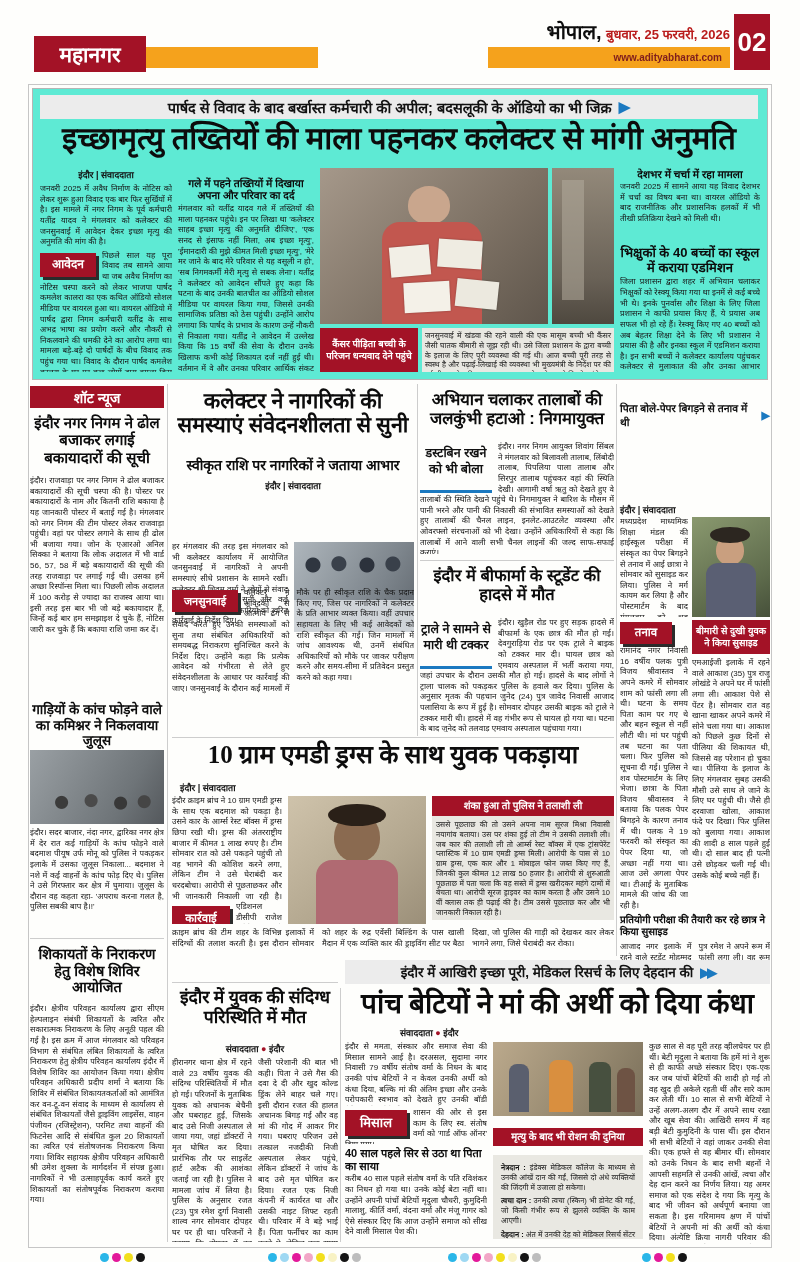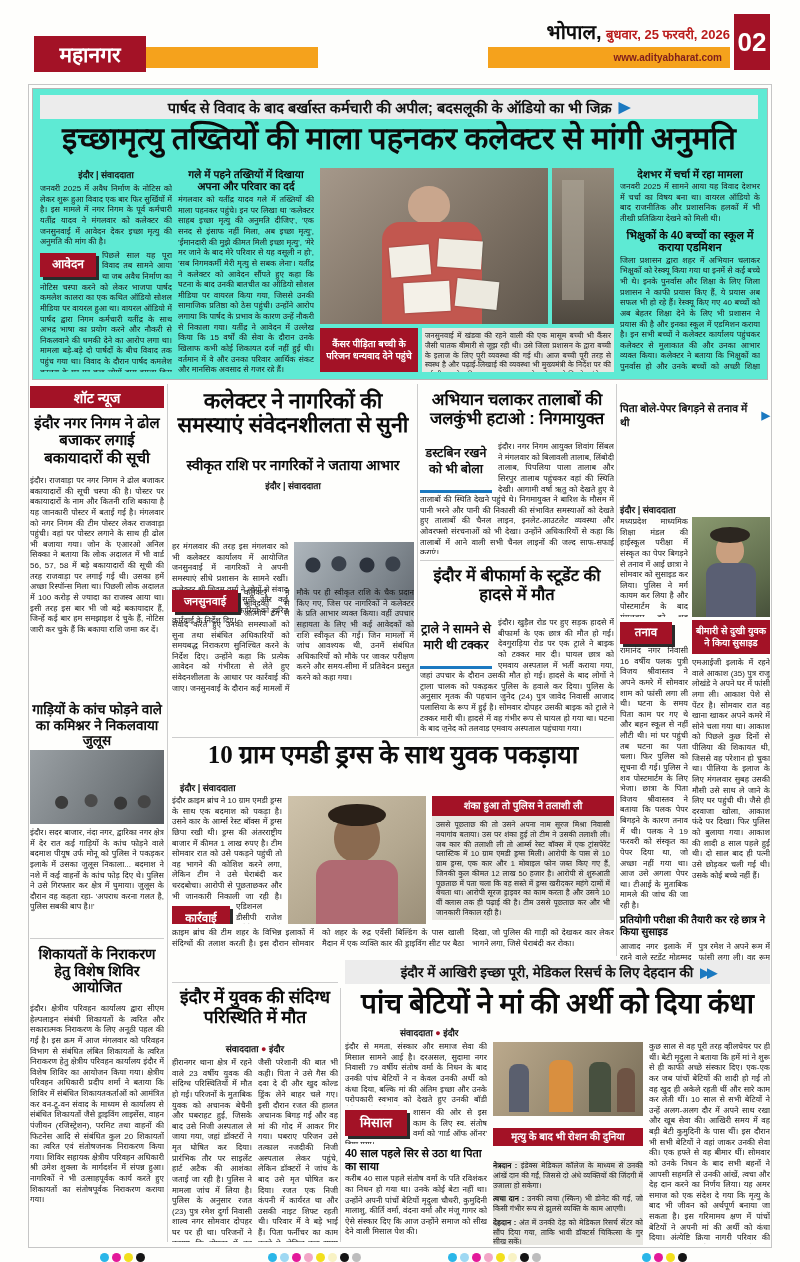--- a/index.html
+++ b/index.html
@@ -67,21 +67,21 @@
 
       <div style="width:132px;overflow:hidden;">
         <div class="byline center" style="margin-bottom:3px;">इंदौर | संवाददाता</div>
         <div class="bt">जनवरी 2025 में अवैध निर्माण के नोटिस को लेकर शुरू हुआ विवाद एक बार फिर सुर्खियों में है। इस मामले में नगर निगम के पूर्व कर्मचारी यतींद्र यादव ने मंगलवार को कलेक्टर की जनसुनवाई में आवेदन देकर इच्छा मृत्यु की अनुमति की मांग की है।</div>
         <div class="bt" style="margin-top:3px;">
           <span class="label-box flt-label" style="width:56px;height:24px;font-size:12px;">आवेदन</span>
           <span>पिछले साल यह पूरा विवाद तब सामने आया था जब अवैध निर्माण का नोटिस चस्पा करने को लेकर भाजपा पार्षद कमलेश कालरा का एक कथित ऑडियो सोशल मीडिया पर वायरल हुआ था। वायरल ऑडियो में पार्षद द्वारा निगम कर्मचारी यतींद्र के साथ अभद्र भाषा का प्रयोग करने और नौकरी से निकलवाने की धमकी देने का आरोप लगा था। मामला बड़े-बड़े दो पार्षदों के बीच विवाद तक पहुंच गया था। विवाद के दौरान पार्षद कमलेश कालरा के घर पर कुछ लोगों द्वारा हमला किए जाने की घटना भी सामने आई थी। इस पूरे प्रकरण में भाजपा पार्षद पीटू यादव के खिलाफ पार्टी स्तर पर कार्रवाई की गई थी, वहीं यतींद्र की नौकरी चली गई थी।</span>
         </div>
       </div>
 
-      <div style="width:136px;overflow:hidden;">
+      <div style="width:136px;overflow:hidden;margin-top:9px;">
         <div class="sans-hd center" style="font-size:10.5px;margin-bottom:3px;">गले में पहने तख्तियों में दिखाया अपना और परिवार का दर्द</div>
         <div class="bt">मंगलवार को यतींद्र यादव गले में तख्तियों की माला पहनकर पहुंचे। इन पर लिखा था 'कलेक्टर साहब इच्छा मृत्यु की अनुमति दीजिए', 'एक सनद से इंसाफ नहीं मिला, अब इच्छा मृत्यु', 'ईमानदारी की मुझे कीमत मिली इच्छा मृत्यु', 'मेरे मर जाने के बाद मेरे परिवार से यह वसूली न हो', 'सब निगमकर्मी मेरी मृत्यु से सबक लेना'। यतींद्र ने कलेक्टर को आवेदन सौंपते हुए कहा कि घटना के बाद उनकी बातचीत का ऑडियो सोशल मीडिया पर वायरल किया गया, जिससे उनकी सामाजिक प्रतिष्ठा को ठेस पहुंची। उन्होंने आरोप लगाया कि पार्षद के प्रभाव के कारण उन्हें नौकरी से निकाला गया। यतींद्र ने आवेदन में उल्लेख किया कि 15 वर्षों की सेवा के दौरान उनके खिलाफ कभी कोई शिकायत दर्ज नहीं हुई थी। वर्तमान में वे और उनका परिवार आर्थिक संकट और मानसिक अवसाद से गुजर रहे हैं।</div>
       </div>
 
       <div style="width:294px;">
         <div style="display:flex;gap:4px;">
           <div class="photo" style="width:228px;height:156px;background:linear-gradient(135deg,#a5988a,#7c7063 60%,#5f564c);">
             <div class="abs" style="left:88px;top:18px;width:42px;height:38px;border-radius:50% 50% 45% 45%;background:#c9a68d;"></div>
             <div class="abs" style="left:62px;top:54px;width:100px;height:102px;border-radius:18px 18px 0 0;background:#c2574f;"></div>
             <div class="abs" style="left:70px;top:78px;width:40px;height:30px;background:#f2efe6;transform:rotate(-5deg);box-shadow:0 0 2px #00000055;"></div>
@@ -95,21 +95,21 @@
         </div>
         <div style="display:flex;gap:4px;margin-top:4px;">
           <div class="cap-red" style="width:98px;height:44px;font-size:9.5px;padding:2px;box-sizing:border-box;">कैंसर पीड़िता बच्ची के परिजन धन्यवाद देने पहुंचे</div>
           <div class="greybox bt2" style="width:192px;height:44px;padding:3px;box-sizing:border-box;">जनसुनवाई में खंडवा की रहने वाली की एक मासूम बच्ची भी कैंसर जैसी घातक बीमारी से जूझ रही थी। उसे जिला प्रशासन के द्वारा बच्ची के इलाज के लिए पूरी व्यवस्था की गई थी। आज बच्ची पूरी तरह से स्वस्थ है और पढ़ाई-लिखाई की व्यवस्था भी मुख्यमंत्री के निर्देश पर की गई थी। उसके परिजन आभार व्यक्त करने कलेक्टर से मिलने पहुंचे।</div>
         </div>
       </div>
 
       <div style="width:140px;overflow:hidden;">
         <div class="sans-hd center" style="font-size:10.5px;margin-bottom:2px;">देशभर में चर्चा में रहा मामला</div>
         <div class="bt">जनवरी 2025 में सामने आया यह विवाद देशभर में चर्चा का विषय बना था। वायरल ऑडियो के बाद राजनीतिक और प्रशासनिक हलकों में भी तीखी प्रतिक्रिया देखने को मिली थी।</div>
-        <div class="sans-hd center" style="font-size:11px;margin:4px 0 2px;">भिक्षुकों के 40 बच्चों का स्कूल में कराया एडमिशन</div>
+        <div class="sans-hd center" style="font-size:13px;margin:21px 0 2px;">भिक्षुकों के 40 बच्चों का स्कूल में कराया एडमिशन</div>
         <div class="bt">जिला प्रशासन द्वारा शहर में अभियान चलाकर भिक्षुकों को रेस्क्यू किया गया था इनमें से कई बच्चे भी थे। इनके पुनर्वास और शिक्षा के लिए जिला प्रशासन ने काफी प्रयास किए हैं, ये प्रयास अब सफल भी हो रहे हैं। रेस्क्यू किए गए 40 बच्चों को अब बेहतर शिक्षा देने के लिए भी प्रशासन ने प्रयास की है और इनका स्कूल में एडमिशन कराया है। इन सभी बच्चों ने कलेक्टर कार्यालय पहुंचकर कलेक्टर से मुलाकात की और उनका आभार व्यक्त किया। कलेक्टर ने बताया कि भिक्षुकों का पुनर्वास हो और उनके बच्चों को अच्छी शिक्षा मिले। इसी कड़ी में आज 40 बच्चों का स्कूल में दाखिला कराया है, ताकि इन सभी का भविष्य उज्जवल हो सके।</div>
       </div>
     </div>
   </div>
 
   <div class="abs vline" style="left:167px;top:384px;height:858px;"></div>
   <div class="abs vline" style="left:417px;top:384px;height:352px;"></div>
   <div class="abs vline" style="left:616px;top:384px;height:572px;"></div>
   <div class="abs vline" style="left:340px;top:988px;height:254px;"></div>
   <div class="abs hline" style="left:30px;top:938px;width:134px;"></div>
@@ -244,21 +244,21 @@
     </div>
 
     <div style="width:150px;">
       <div class="photo" style="width:150px;height:74px;background:linear-gradient(120deg,#bba98c,#95886f 60%,#7a6f5a);">
         <div class="abs" style="left:56px;top:18px;width:24px;height:52px;border-radius:8px 8px 0 0;background:#d98f3f;"></div>
         <div class="abs" style="left:16px;top:22px;width:20px;height:48px;border-radius:8px 8px 0 0;background:#5a5f6e;"></div>
         <div class="abs" style="left:96px;top:20px;width:22px;height:50px;border-radius:8px 8px 0 0;background:#47503f;"></div>
         <div class="abs" style="left:124px;top:26px;width:18px;height:44px;border-radius:8px 8px 0 0;background:#6e5344;"></div>
       </div>
       <div class="cap-red" style="width:150px;height:18px;font-size:10px;margin-top:12px;">मृत्यु के बाद भी रोशन की दुनिया</div>
-      <div class="greybox bt2" style="width:150px;height:84px;padding:0;box-sizing:border-box;margin-top:15px;">
+      <div class="greybox bt2" style="width:150px;height:84px;padding:8px;box-sizing:border-box;margin-top:9px;">
         <div class="info-item"><b>नेत्रदान :</b> <span>इंडेक्स मेडिकल कॉलेज के माध्यम से उनकी आंखें दान की गईं, जिससे दो अंधे व्यक्तियों की जिंदगी में उजाला हो सकेगा।</span></div>
         <div class="info-item"><b>त्वचा दान :</b> <span>उनकी त्वचा (स्किन) भी डोनेट की गई, जो किसी गंभीर रूप से झुलसे व्यक्ति के काम आएगी।</span></div>
         <div class="info-item"><b>देहदान :</b> <span>अंत में उनकी देह को मेडिकल रिसर्च सेंटर को सौंप दिया गया, ताकि भावी डॉक्टर्स चिकित्सा के गुर सीख सकें।</span></div>
       </div>
     </div>
 
     <div class="bt" style="width:121px;height:202px;">कुछ साल से वह पूरी तरह व्हीलचेयर पर ही थीं। बेटी मृदुला ने बताया कि हमें मां ने शुरू से ही काफी अच्छे संस्कार दिए। एक-एक कर जब पांचों बेटियों की शादी हो गई तो वह खुद ही अकेले रहती थीं और सारे काम कर लेती थीं। 10 साल से सभी बेटियों ने उन्हें अलग-अलग दौर में अपने साथ रखा और खूब सेवा की। आखिरी समय में वह बड़ी बेटी कुमुदिनी के पास थीं। इस दौरान भी सभी बेटियों ने वहां जाकर उनकी सेवा की। एक हफ्ते से वह बीमार थीं। सोमवार को उनके निधन के बाद सभी बहनों ने आपसी सहमति से उनकी आंखें, त्वचा और देह दान करने का निर्णय लिया। यह अमर समाज को एक संदेश दे गया कि मृत्यु के बाद भी जीवन को अर्थपूर्ण बनाया जा सकता है। इस गरिमामय क्षण में पांचों बेटियों ने अपनी मां की अर्थी को कंधा दिया। अंत्येष्टि क्रिया नागरी परिवार की परंपरा अनुसार प्रतीकात्मक रूप से हवन और मंत्रोच्चार के माध्यम से की गई। सोमवार को जब संतोष वर्मा ने अंतिम सांस ली तो पांचों बहनों ने आपसी सहमति से एक बड़ा निर्णय लिया।</div>
   </div>
 
   <div class="abs" style="left:0;top:1246px;width:800px;height:14px;">

